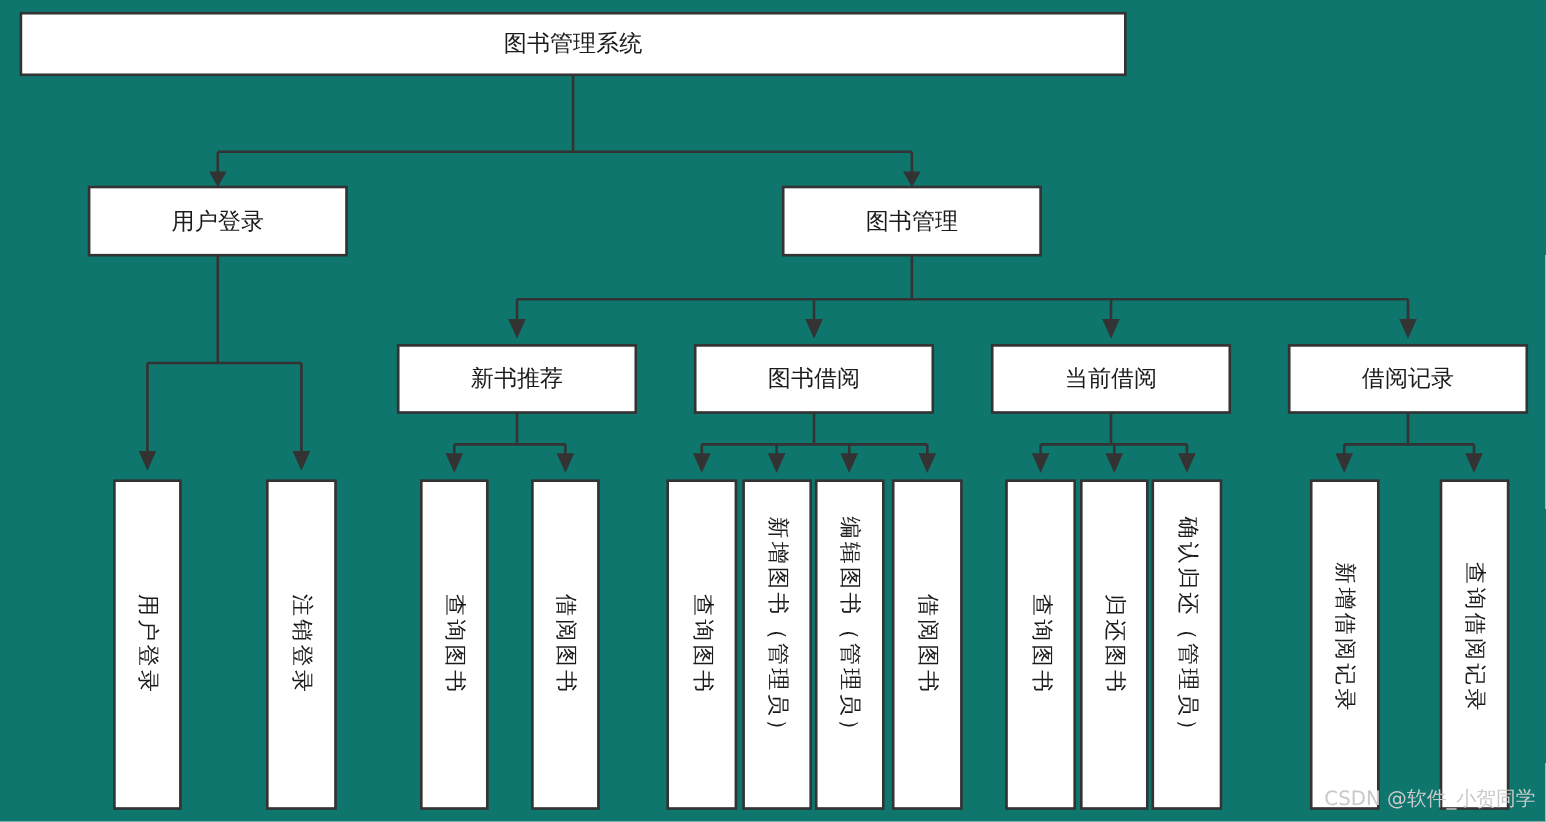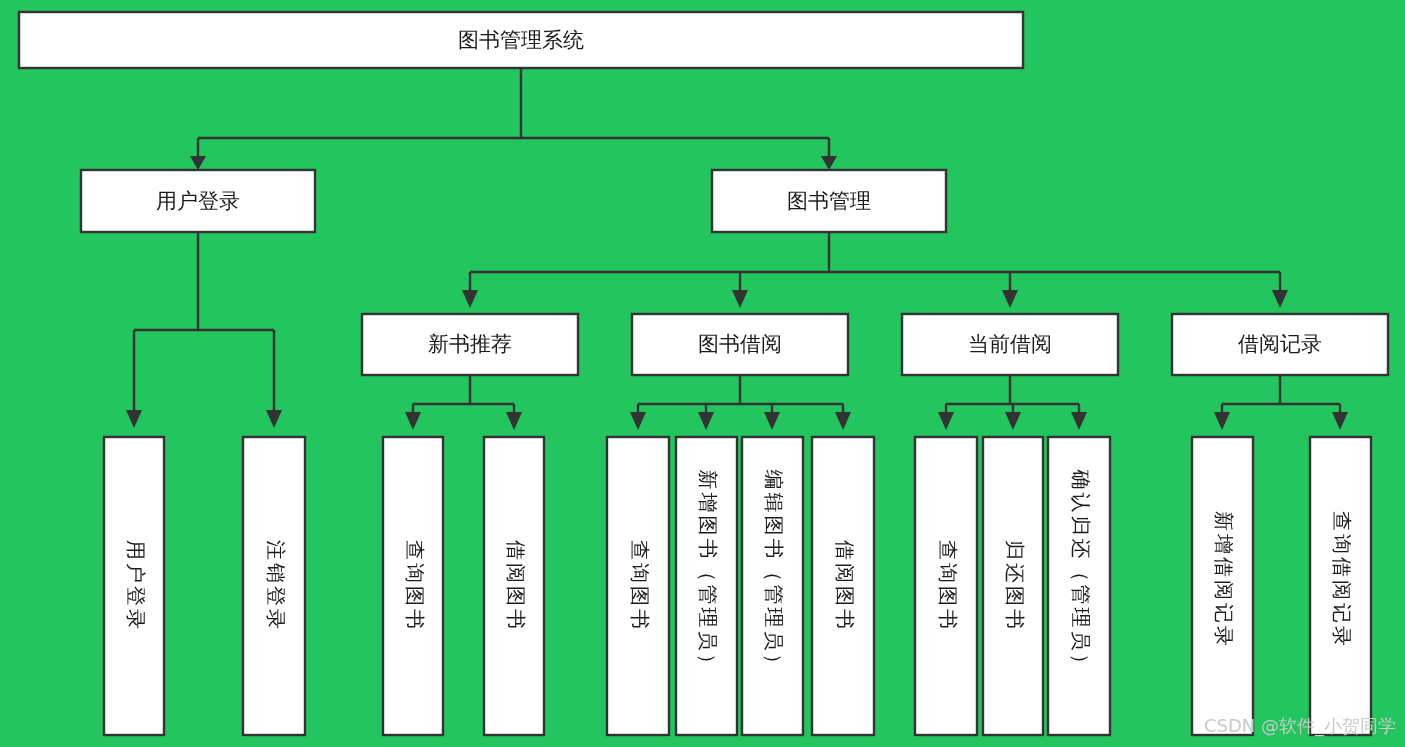--- a/index.html
+++ b/index.html
@@ -11,21 +11,21 @@
   body {
     width: 1405px;
     height: 747px;
     overflow: hidden;
     font-family: "DejaVu Sans", "Liberation Sans", sans-serif;
   }
   #diagram-root {
     position: relative;
     width: 1405px;
     height: 747px;
-    background: #22c55e;
+    background: #0f766e;
   }
   svg.diagram-canvas {
     position: absolute;
     left: 0;
     top: 0;
     width: 1405px;
     height: 747px;
     display: block;
   }
   .node-box {

